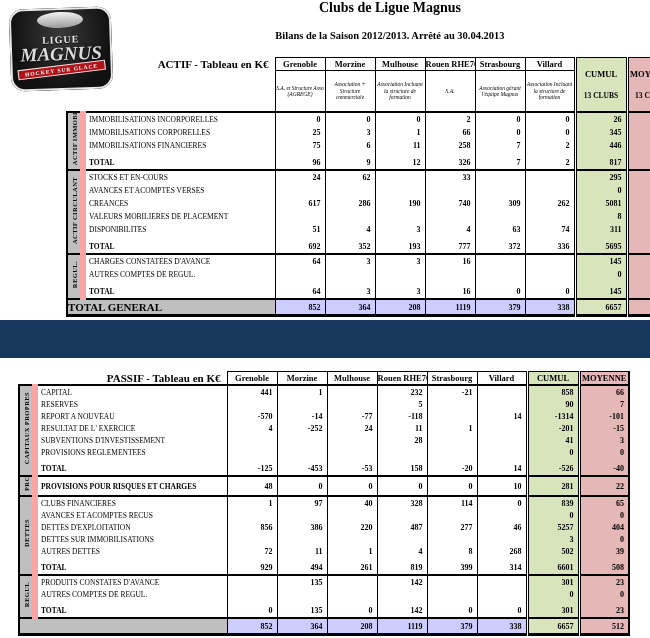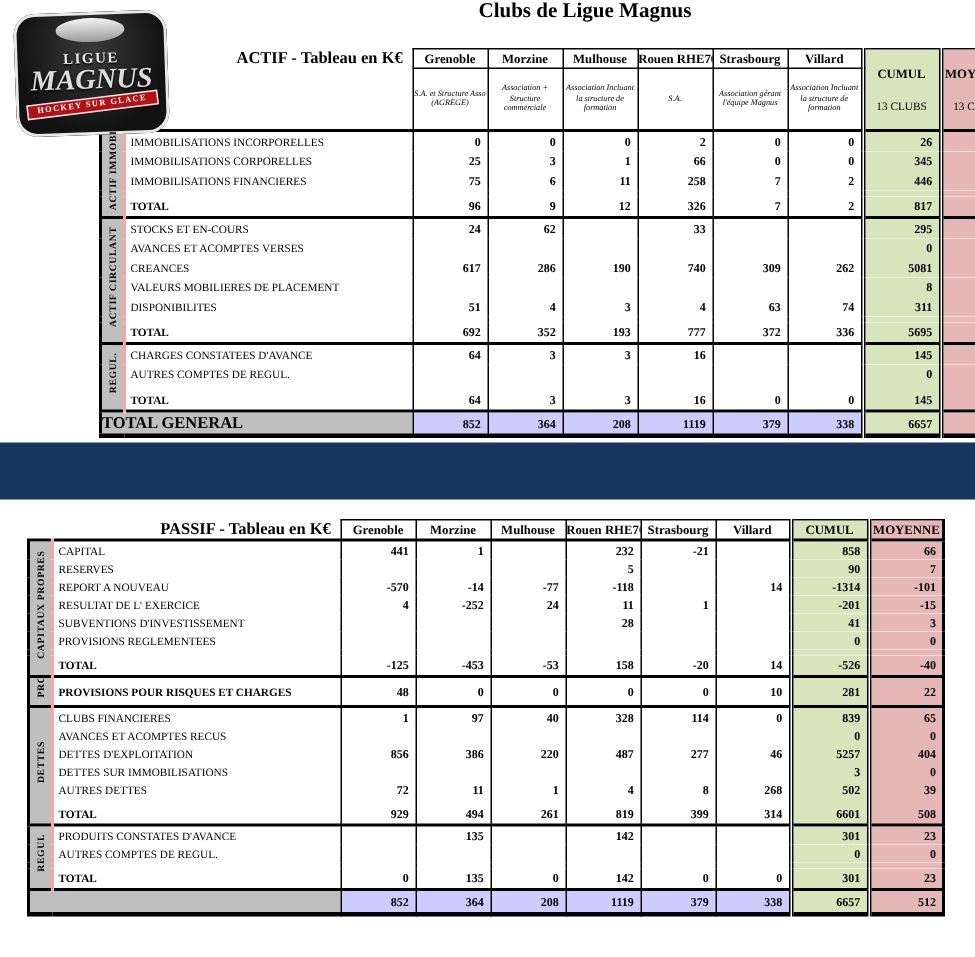--- a/index.html
+++ b/index.html
@@ -37,32 +37,32 @@
           text-align:center;vertical-align:middle;height:40px;white-space:normal;line-height:6.5px;}
   td.t-title{border:none;background:#fff;text-align:right;font-size:11px;font-weight:bold;
           padding-right:6px;vertical-align:top;}
 
   td.side{border:1px solid #000;border-left:2px solid #000;background:#bfbfbf;
           text-align:center;vertical-align:middle;}
   td.side span{writing-mode:vertical-rl;transform:rotate(180deg);
           font-size:6.5px;font-weight:bold;letter-spacing:.4px;display:inline-block;
           max-height:100%;}
 
-  td.lbl{border-left:2px solid #fca5a5;border-right:1px solid #000;font-size:7.5px;
+  td.lbl{border-left:6px solid #fca5a5;border-right:1px solid #000;font-size:7.5px;
           padding-left:3px;text-align:left;}
   td.num{border-left:1px solid #000;border-right:1px solid #000;font-size:8px;
           font-weight:bold;text-align:right;padding-right:4px;}
 
   td.g{background:#d8e4bc;border-left:3px double #000;}
   th.g{background:#d8e4bc;border:1px solid #000;border-left:3px double #000;
        font-size:8.5px;font-weight:bold;text-align:center;}
   td.m{background:#e5b8b7;border-left:3px double #000;border-right:2px solid #000;}
   th.m{background:#e5b8b7;border:1px solid #000;border-left:3px double #000;
        border-right:2px solid #000;font-size:8.5px;font-weight:bold;text-align:center;}
-  th.g .sub,th.m .sub{display:block;font-weight:normal;font-size:7.5px;margin-top:12px;}
+  th.g .sub,th.m .sub{display:block;font-weight:bold;font-size:7.5px;margin-top:12px;}
 
   tbody.section{border-top:2px solid #000;border-bottom:2px solid #000;}
   tbody.section tr.data td{height:13px;}
   .passif tbody.section tr.data td{height:12px;}
   tr.spacer td{height:4px;}
   tr.totalrow td{height:13px;}
   tr.totalrow td.lbl{font-weight:bold;font-size:7.5px;}
   tr.strongrow td.lbl{font-weight:bold;}
 
   tbody.grand{border-top:2px solid #000;border-bottom:3px solid #000;}
@@ -80,20 +80,21 @@
 
 <div class="logo">
   <div class="puck"></div>
   <div class="l1">LIGUE</div>
   <div class="l2">MAGNUS</div>
   <div class="banner">HOCKEY SUR GLACE</div>
 </div>
 
 <div class="doc-header">
   <div class="doc-title">Clubs de Ligue Magnus</div>
+  <div class="doc-subtitle">Bilans de la Saison 2012/2013. Arrêté au 30.04.2013</div>
 </div>
 
 <div class="tbl-wrap" style="margin-top:16px;padding-left:48px;">
   <div id="actif-mount">
       <table>
         <colgroup>
           <col style="width: 16px;">
           <col style="width: 192px;">
           <col style="width: 50px;">
           <col style="width: 50px;">

